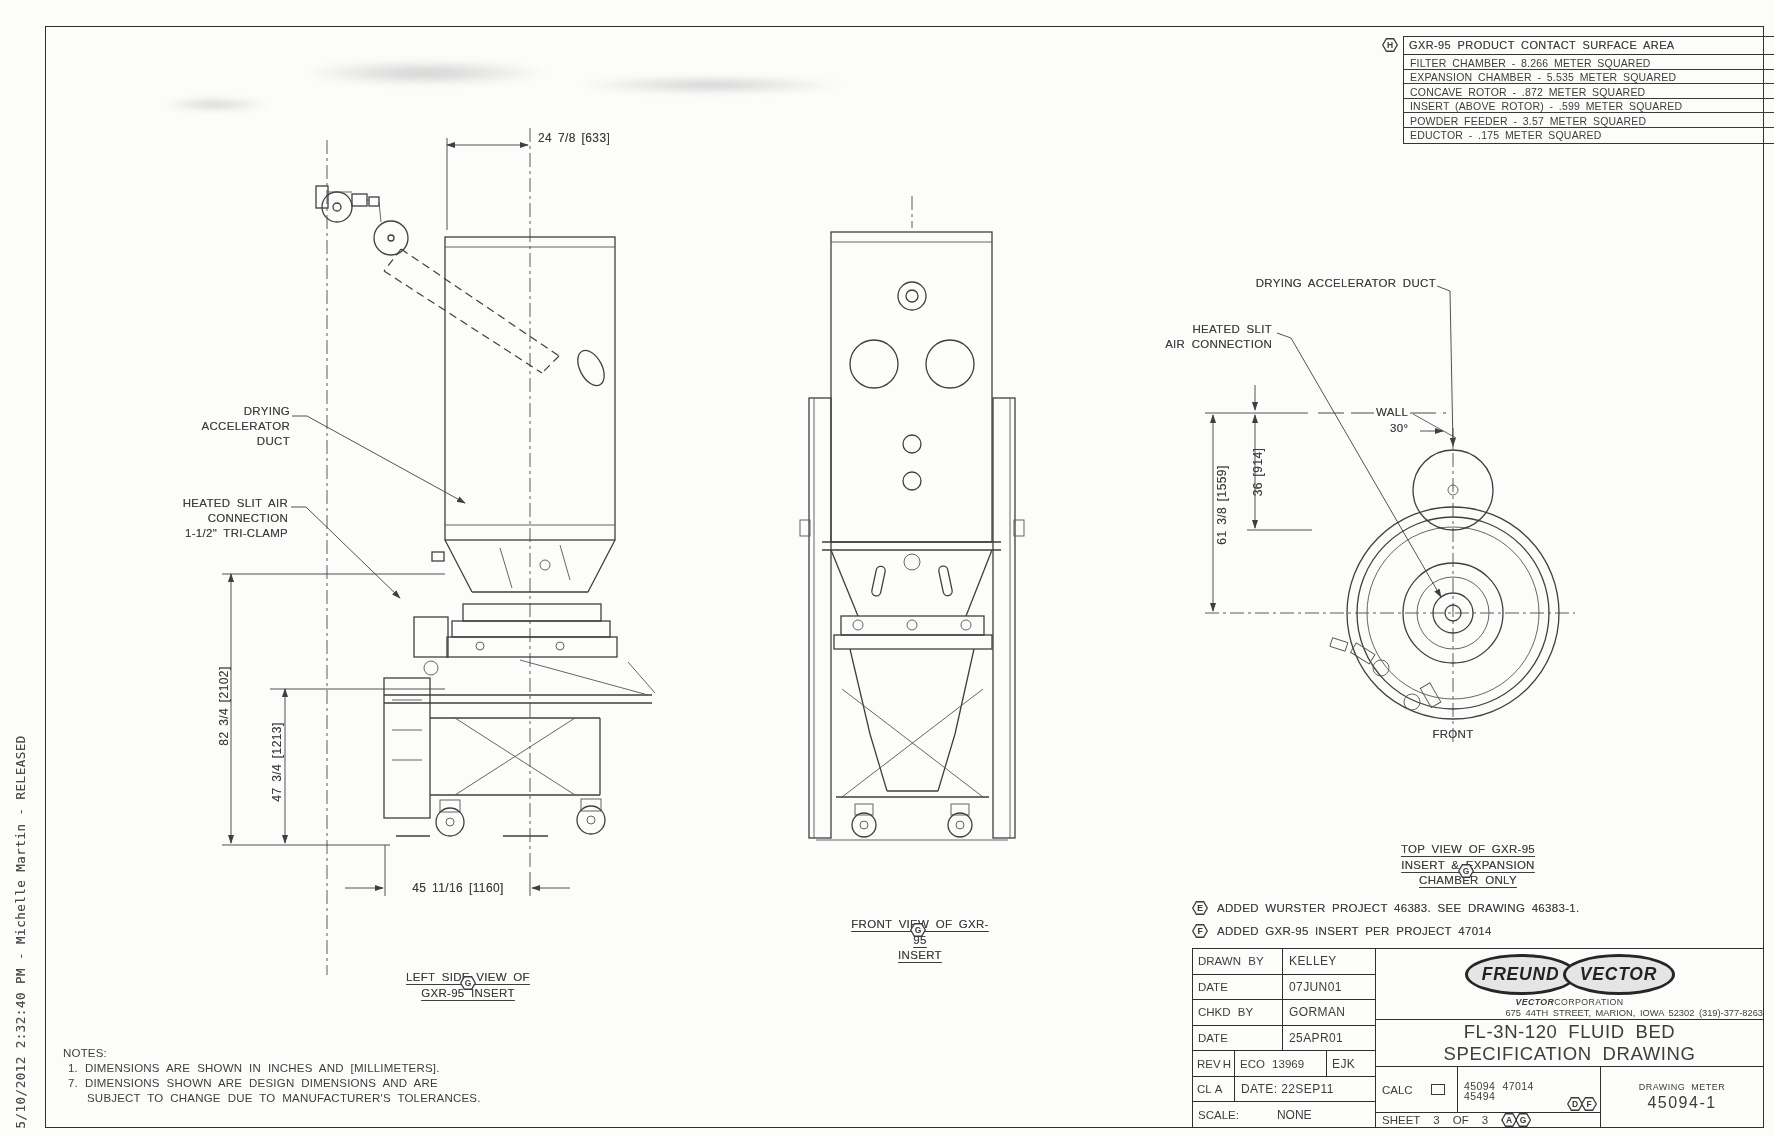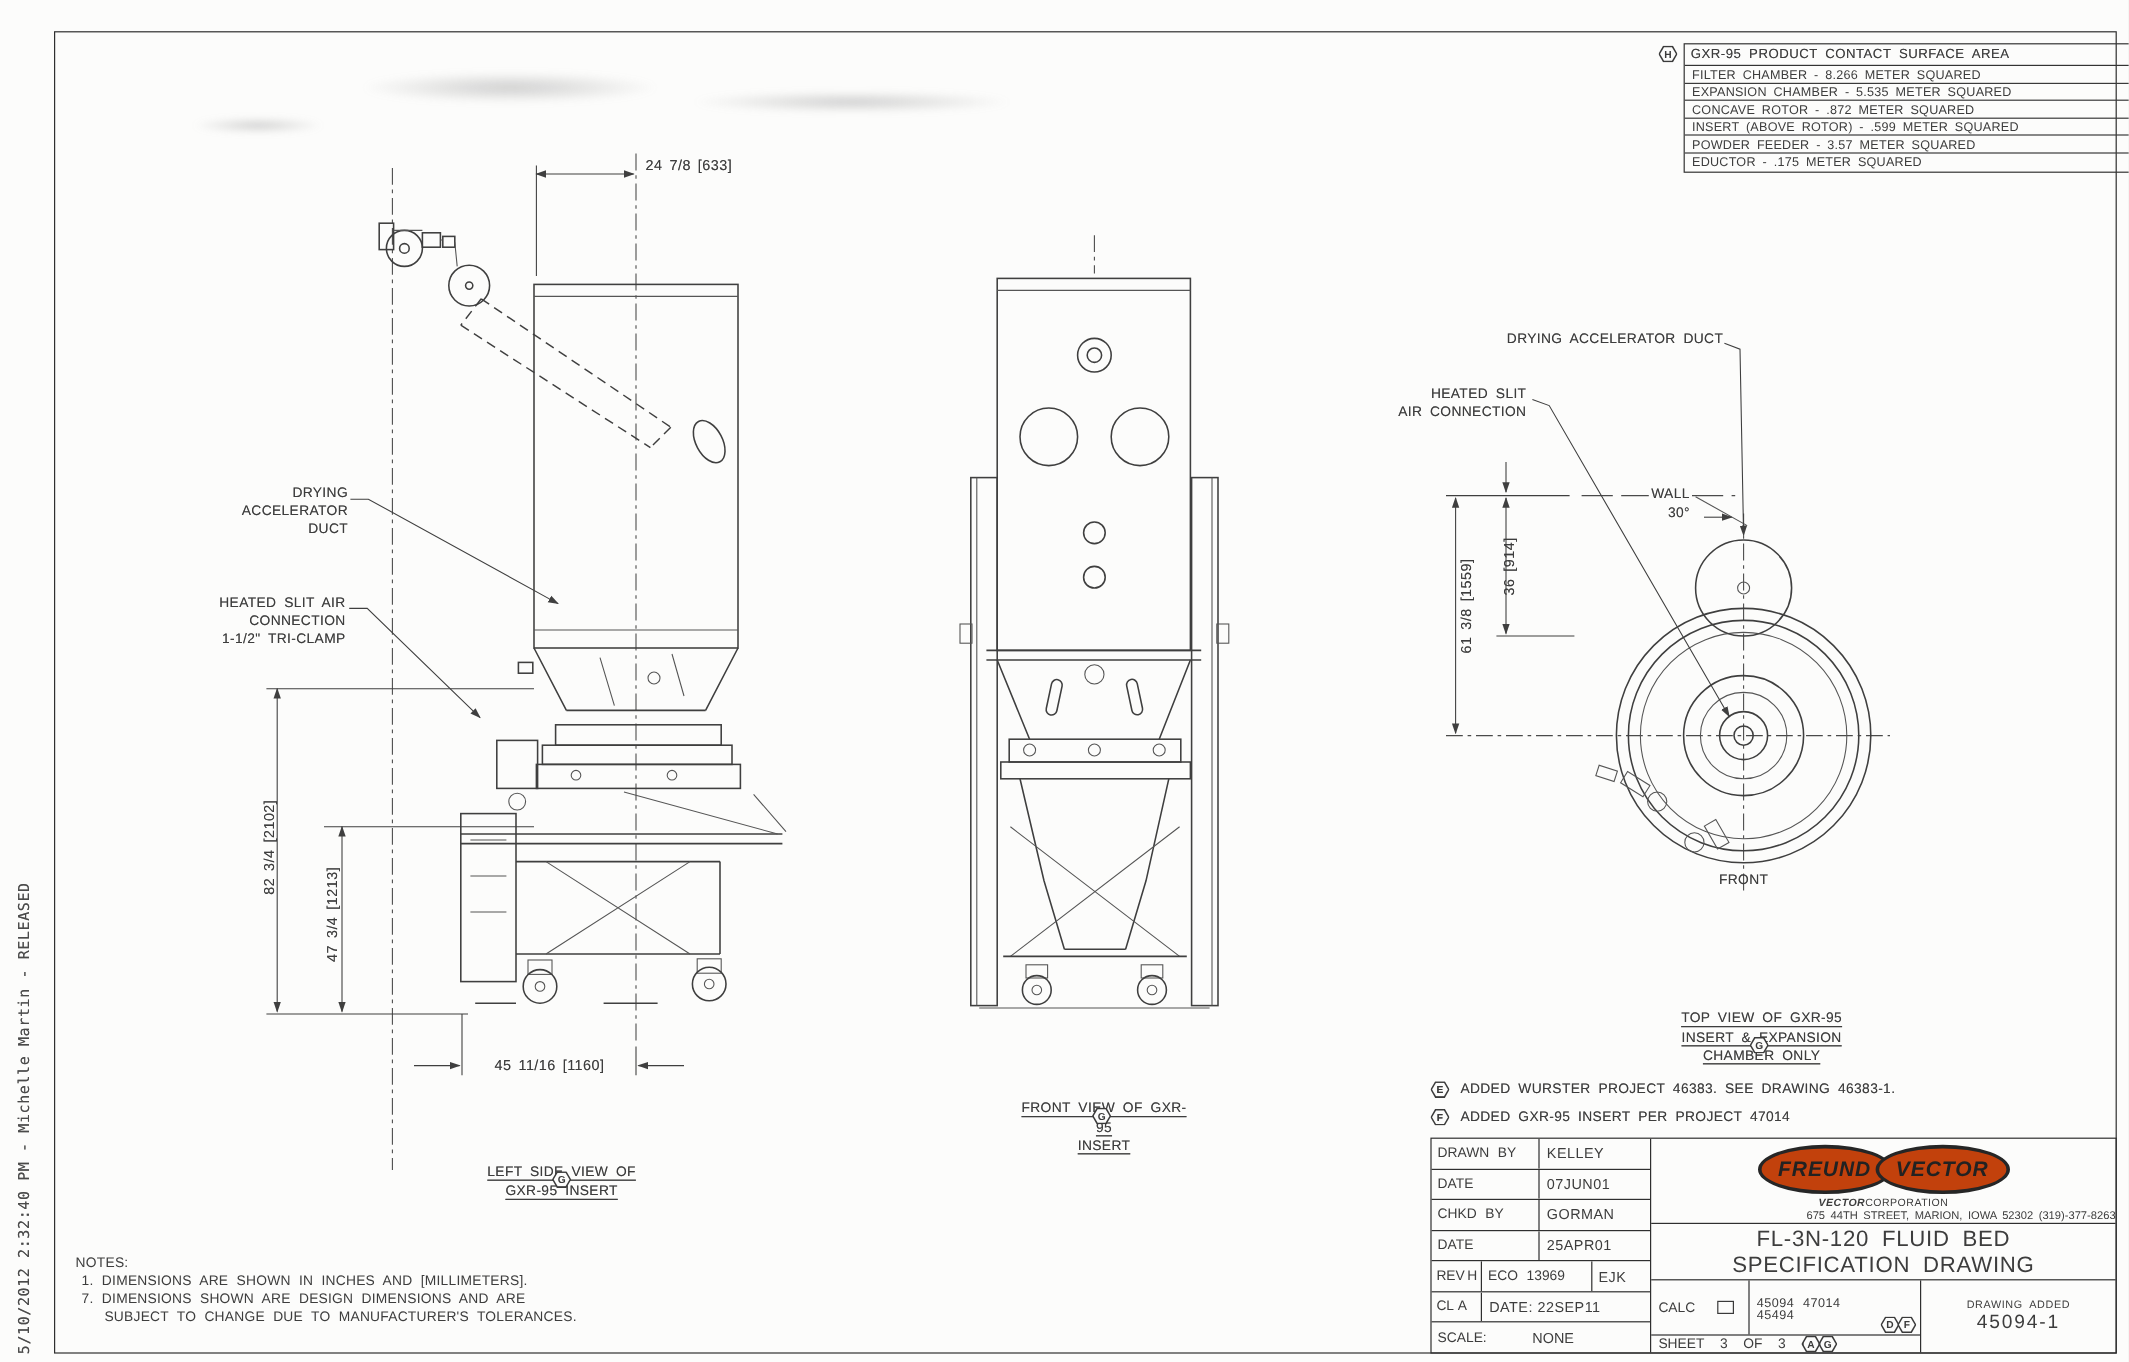--- a/index.html
+++ b/index.html
@@ -43,21 +43,21 @@
   .tblock{position:absolute;left:1192px;top:948px;width:572px;height:180px;border:1.6px solid #2f2f2f;display:flex;}
   .tb-left{width:183px;border-right:1.4px solid #2f2f2f;display:flex;flex-direction:column;}
   .tb-row{flex:1;border-bottom:1.2px solid #2f2f2f;display:flex;align-items:center;font-size:11.5px;overflow:hidden;}
   .tb-row:last-child{border-bottom:none;}
   .tb-cell-label{width:90px;padding-left:5px;border-right:1.2px solid #2f2f2f;align-self:stretch;display:flex;align-items:center;word-spacing:4px;}
   .tb-cell-value{padding-left:6px;font-size:12px;letter-spacing:.4px;}
   .tb-right{flex:1;display:flex;flex-direction:column;}
   .tb-logo-zone{height:75px;border-bottom:1.4px solid #2f2f2f;position:relative;}
   .logo-row{position:absolute;left:50%;top:5px;transform:translateX(-50%);display:flex;align-items:center;}
   .logo-ell{width:112px;height:41px;border:3.6px solid #262626;border-radius:50%;display:flex;align-items:center;justify-content:center;
-            font-style:italic;font-weight:bold;font-size:17.5px;letter-spacing:.8px;color:#222;background:#c2410c;}
+            font-style:italic;font-weight:bold;font-size:17.5px;letter-spacing:.8px;color:#222;background:#e5e5e5;}
   .logo-ell.right{margin-left:-14px;}
   .corp-line{position:absolute;left:0;right:0;top:48px;text-align:center;font-size:8.8px;letter-spacing:.4px;}
   .corp-line b{font-style:italic;}
   .addr-line{position:absolute;left:0;right:0;top:59px;text-align:right;font-size:9.3px;word-spacing:2px;}
   .tb-title-zone{height:50px;border-bottom:1.4px solid #2f2f2f;display:flex;flex-direction:column;align-items:center;justify-content:center;
                  font-size:18.5px;letter-spacing:.6px;word-spacing:5px;line-height:22px;}
   .tb-bottom-zone{flex:1;display:flex;}
   .tb-bot-left{width:225px;border-right:1.3px solid #2f2f2f;display:flex;flex-direction:column;}
   .tb-calc-row{flex:1;border-bottom:1.2px solid #2f2f2f;display:flex;}
   .tb-calc-cell{width:82px;border-right:1.2px solid #2f2f2f;display:flex;align-items:center;gap:18px;padding-left:6px;font-size:11.5px;}
@@ -404,20 +404,20 @@
                 </span>
               <span class="hex" style="margin-left:-2px;">
                   <span class="ho"></span>
                   <span class="hi"></span>
                 <span class="hl">G</span>
                 </span>
             </span>
           </div>
         </div>
         <div class="tb-dwg">
-          <div class="dn-label">DRAWING ADDED</div>
+          <div class="dn-label">DRAWING METER</div>
           <div class="dn-value">45094-1</div>
         </div>
       </div>
     </div>
   </div>
 
 </div>
 
 </body></html>

